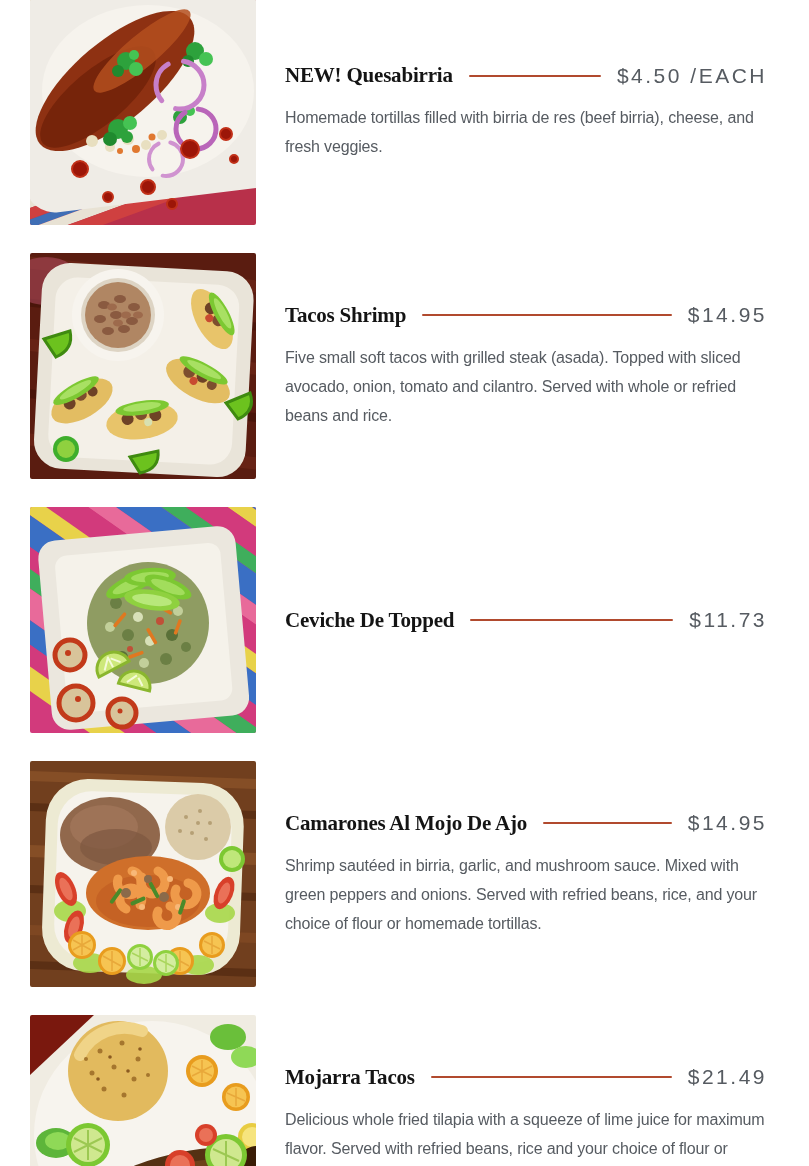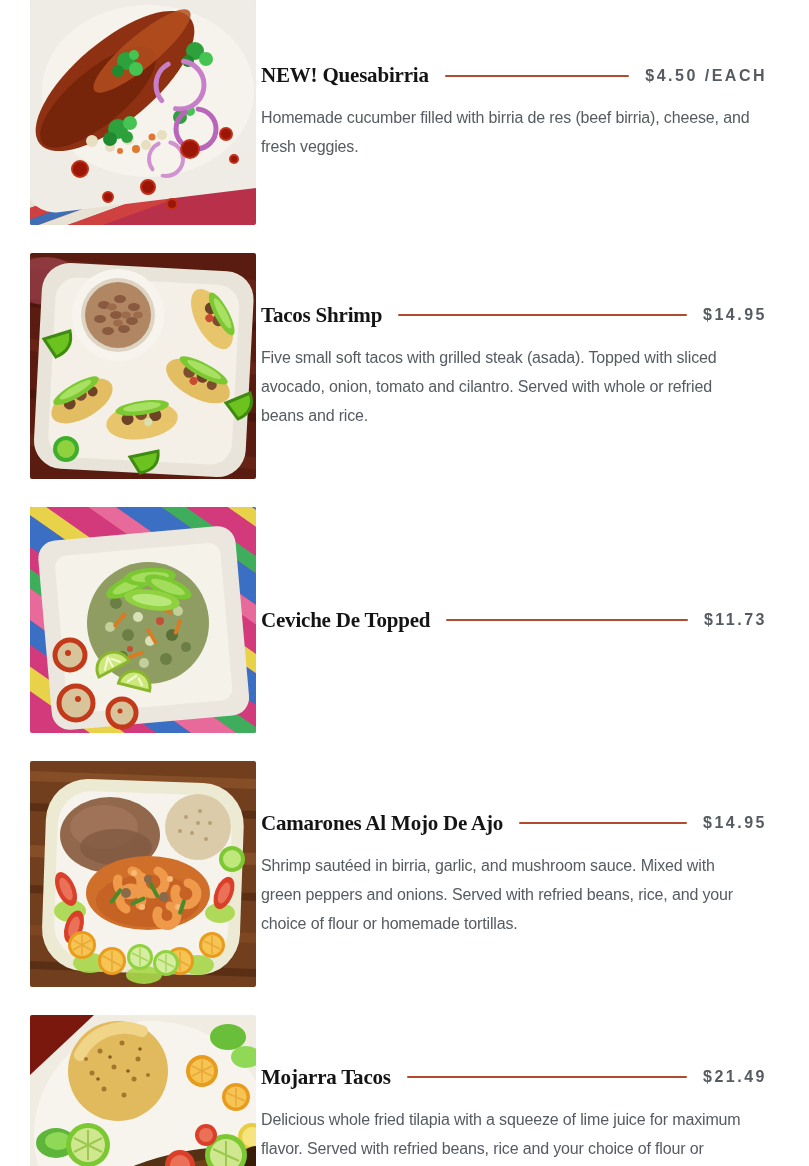--- a/index.html
+++ b/index.html
@@ -10,21 +10,21 @@
     background: #ffffff;
     font-family: "Liberation Sans", sans-serif;
   }
   .menu {
     padding: 0 42px 0 30px;
     margin-top: -1px;
   }
   .menu-item {
     display: flex;
     align-items: center;
-    gap: 5px;
+    gap: 29px;
     margin-bottom: 28px;
   }
   .photo {
     width: 226px; height: 226px;
     flex: 0 0 226px;
     overflow: hidden;
     border-radius: 2px;
   }
   .photo svg { display: block; }
   .info { flex: 1; min-width: 0; }
@@ -42,25 +42,24 @@
     letter-spacing: -0.2px;
   }
   .leader {
     flex: 1;
     height: 2px;
     background: #b14a2e;
     margin: 0 16px;
     border-radius: 1px;
   }
   .item-price {
-    font-size: 16px;
+    font-size: 21px;
     color: #565b61;
     letter-spacing: 2.5px;
     white-space: nowrap;
-    font-weight: bold;
   }
   .item-desc {
     margin: 15px 0 0 0;
     font-size: 16px;
     line-height: 29px;
     letter-spacing: -0.15px;
     color: #565b61;
     max-width: 492px;
   }
 </style>
@@ -132,21 +131,21 @@
             <circle cx="204" cy="160" r="4"></circle>
         </g>
       </svg>
     </div>
     <div class="info">
       <div class="title-row">
         <h3 class="item-name">NEW! Quesabirria</h3>
         <div class="leader"></div>
         <span class="item-price">$4.50 /EACH</span>
       </div>
-      <p class="item-desc">Homemade cucumber filled with birria de res (beef birria), cheese, and fresh veggies.</p>
+      <p class="item-desc">Homemade tortillas filled with birria de res (beef birria), cheese, and fresh veggies.</p>
     </div>
   </div>
 
   <div class="menu-item">
     <div class="photo">
       <svg viewBox="0 0 226 226" width="226" height="226" role="img" aria-label="street-tacos-with-avocado-and-bowl-of-beans">
         <rect width="226" height="226" fill="#5a1c10"></rect>
         <g opacity="0.65" transform="rotate(6 113 113)">
           <rect x="-12" y="16" width="260" height="12" fill="#6f2818"></rect>
           <rect x="-12" y="58" width="260" height="8" fill="#431208"></rect>

